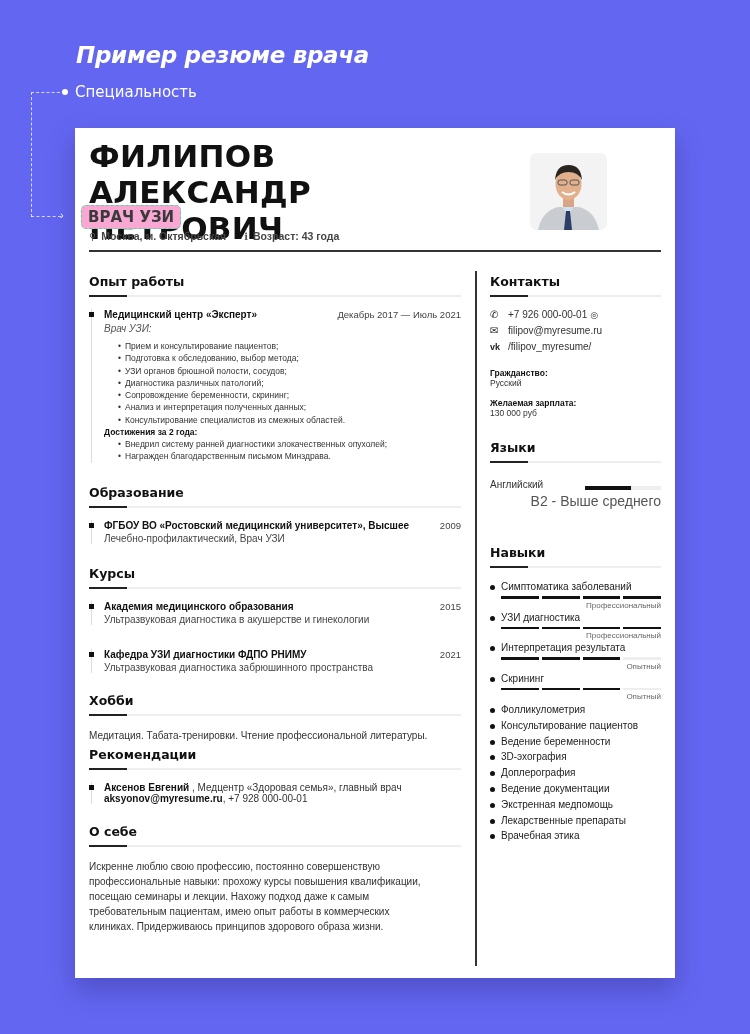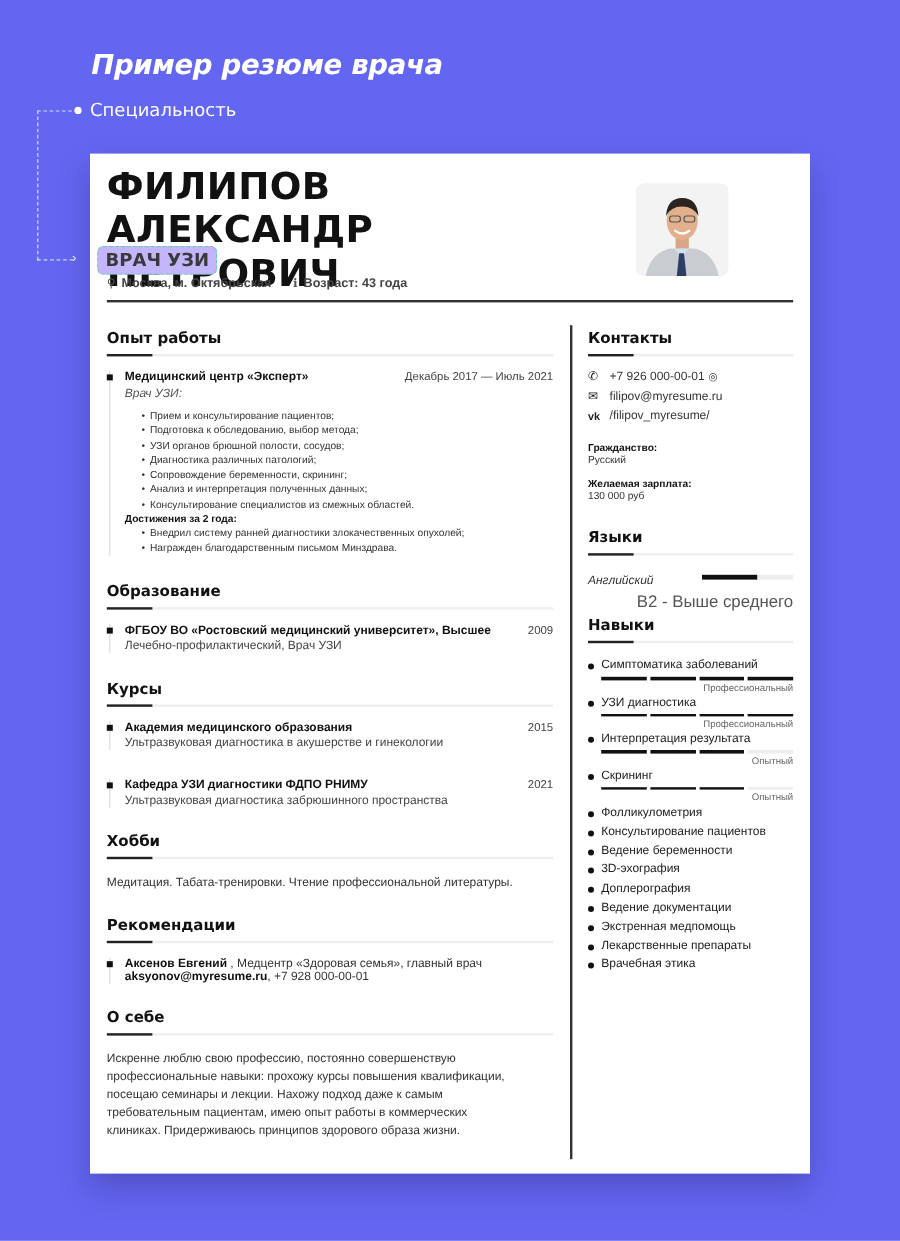--- a/index.html
+++ b/index.html
@@ -42,21 +42,21 @@
     width: 600px; height: 850px; background: #fff;
     box-shadow: 0 12px 24px rgba(40,40,120,0.35);
   }
   .name {
     position: absolute; left: 14px; top: 10px;
     font-size: 31px; line-height: 36px; font-weight: 700;
     font-family: "DejaVu Sans", sans-serif; color: #111; letter-spacing: 0.3px;
   }
   .spec-badge {
     position: absolute; left: 6px; top: 77px;
-    border: 1.5px dashed #5fd3a8; background: #c4b5fd;
+    border: 1.5px dashed #5fd3a8; background: #f9a8d4;
     border-radius: 5px; padding: 2px 6px;
     font-size: 15px; font-weight: 700; color: #3a3a3a;
     font-family: "DejaVu Sans", sans-serif;
   }
   .meta {
     position: absolute; left: 14px; top: 102px;
     font-size: 10.5px; color: #444; font-weight: 700; display: flex; gap: 18px;
   }
   .meta span.ic { font-size: 10px; margin-right: 5px; color: #555; }
   .photo {
@@ -86,21 +86,21 @@
   .role { font-style: italic; font-size: 10px; color: #555; margin: 3px 0 6px; }
   ul.bul { list-style: none; padding-left: 14px; }
   ul.bul li { font-size: 8.5px; color: #333; line-height: 12.3px; position: relative; padding-left: 7px; }
   ul.bul li::before { content: "•"; position: absolute; left: 0; top: 0; }
   .ach-title { font-size: 8.5px; font-weight: 700; color: #111; margin-left: 0px; line-height: 12px; }
   .para { font-size: 10px; color: #333; line-height: 15px; }
   .contact { display: flex; align-items: center; font-size: 10px; color: #333; margin-bottom: 5px; }
   .contact .ic { width: 18px; font-size: 10px; color: #222; }
   .kv-k { font-size: 8.5px; font-weight: 700; color: #111; margin-top: 10px; }
   .kv-v { font-size: 8.5px; color: #333; }
-  .lang { display: flex; justify-content: space-between; align-items: flex-start; font-size: 10px; color: #333; font-style: italic; }
+  .lang { display: flex; justify-content: space-between; align-items: flex-end; font-size: 10px; color: #333; }
   .lang-bar { width: 76px; height: 4px; background: #eee; position: relative; }
   .lang-bar span { position: absolute; left: 0; top: 0; height: 4px; background: #111; }
   .lang-level { text-align: right; font-size: 14px; color: #555; margin-top: 3px; }
   .skill { font-size: 10px; color: #222; position: relative; padding-left: 11px; line-height: 14px; }
   .skill::before { content: ""; position: absolute; left: 0; top: 5px; width: 5px; height: 5px; border-radius: 50%; background: #111; }
   .bars { display: flex; gap: 3px; margin: 2px 0 1px 11px; }
   .bars i { flex: 1; height: 2.5px; background: #111; }
   .bars i.off { background: #eee; }
   .lvl { text-align: right; font-size: 8px; color: #666; line-height: 11px; }
   .plain-skill { font-size: 10px; color: #222; position: relative; padding-left: 11px; line-height: 15.8px; }
@@ -199,21 +199,21 @@
         <div class="sub">Ультразвуковая диагностика забрюшинного пространства</div>
       </div>
     </div>
 
     <div style="margin-top:20px;">
       <div class="sec-title">Хобби</div>
       <div class="sec-rule"></div>
       <div class="para">Медитация. Табата-тренировки. Чтение профессиональной литературы.</div>
     </div>
 
-    <div style="margin-top:20px;">
+    <div style="margin-top:4px;">
       <div class="sec-title">Рекомендации</div>
       <div class="sec-rule"></div>
       <div class="entry">
         <div style="font-size:10px;color:#333;"><b style="color:#111;">Аксенов Евгений</b><span> , Медцентр «Здоровая семья», главный врач</span></div>
         <div style="font-size:10px;color:#333;"><b style="color:#111;">aksyonov@myresume.ru</b><span>, +7 928 000-00-01</span></div>
       </div>
     </div>
 
     <div style="margin-top:20px;">
       <div class="sec-title">О себе</div>
@@ -250,21 +250,21 @@
       <div class="sec-rule" style="margin-bottom:16px;"></div>
       <div class="lang">
         <span>Английский</span>
         <div class="lang-bar">
             <span style="width:60%;"></span>
           </div>
       </div>
       <div class="lang-level">B2 - Выше среднего</div>
     </div>
 
-    <div style="margin-top:4px;">
+    <div style="margin-top:36px;">
       <div class="sec-title">Навыки</div>
       <div class="sec-rule"></div>
       <div>
         <div class="skill">Симптоматика заболеваний</div>
         <div class="bars">
             <i></i>
             <i></i>
             <i></i>
             <i></i>
           </div>

